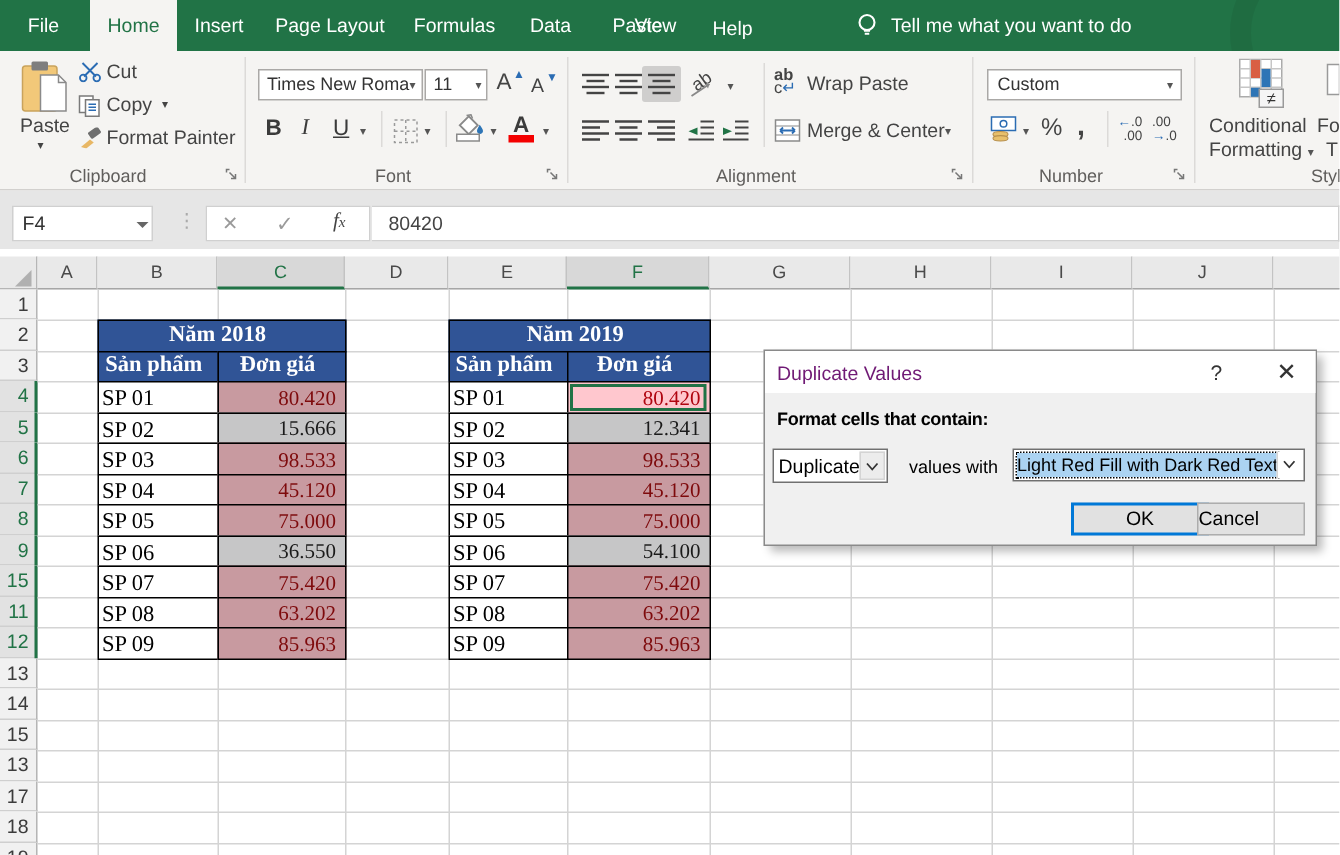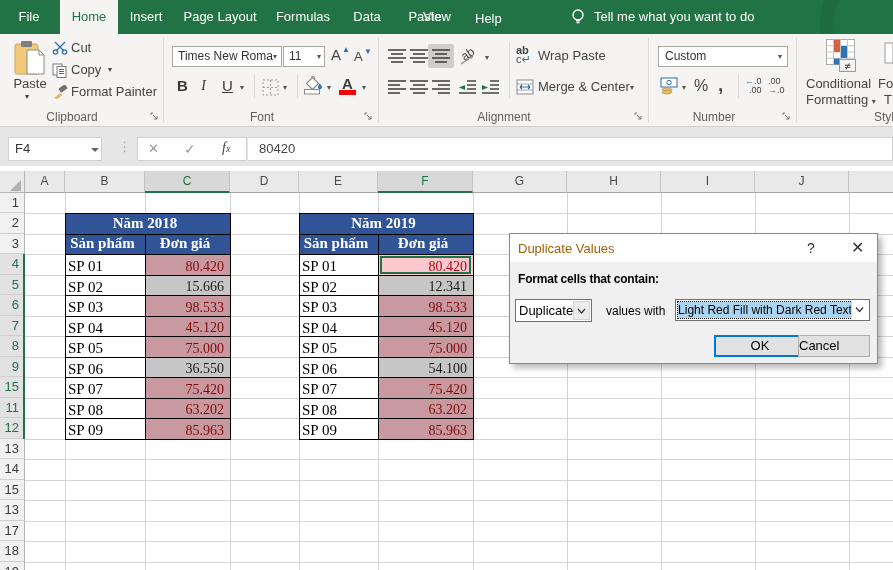--- a/index.html
+++ b/index.html
@@ -306,21 +306,21 @@
 <div class="ab serif" style="left:378px;top:357px;width:96px;height:21px;background:#c6c6c7;border:1.35px solid #000;color:#1a1a1a;font-size:14px;text-align:right;line-height:22px;padding-right:6px">54.100</div>
 <div class="ab serif" style="left:299px;top:377px;width:80px;height:22px;background:#fff;border:1.35px solid #000;color:#000;font-size:15px;text-align:left;line-height:23px;padding-left:2px">SP 07</div>
 <div class="ab serif" style="left:378px;top:377px;width:96px;height:22px;background:#c89aa0;border:1.35px solid #000;color:#7e0a0c;font-size:14px;text-align:right;line-height:23px;padding-right:6px">75.420</div>
 <div class="ab serif" style="left:299px;top:398px;width:80px;height:21px;background:#fff;border:1.35px solid #000;color:#000;font-size:15px;text-align:left;line-height:22px;padding-left:2px">SP 08</div>
 <div class="ab serif" style="left:378px;top:398px;width:96px;height:21px;background:#c89aa0;border:1.35px solid #000;color:#7e0a0c;font-size:14px;text-align:right;line-height:22px;padding-right:6px">63.202</div>
 <div class="ab serif" style="left:299px;top:418px;width:80px;height:22px;background:#fff;border:1.35px solid #000;color:#000;font-size:15px;text-align:left;line-height:23px;padding-left:2px">SP 09</div>
 <div class="ab serif" style="left:378px;top:418px;width:96px;height:22px;background:#c89aa0;border:1.35px solid #000;color:#7e0a0c;font-size:14px;text-align:right;line-height:23px;padding-right:6px">85.963</div>
 <div class="ab" style="left:380px;top:256px;width:91px;height:18px;border:2px solid #217346"></div>
 <div class="ab" style="left:509px;top:233px;width:369px;height:131px;background:#f0f0f0;border:1px solid #8a8a8a;box-shadow:4px 4px 6px rgba(0,0,0,0.28)">
 <div class="ab" style="left:0;top:0;width:367px;height:28px;background:#fff"></div>
-<div class="ab" style="left:8px;top:7px;font-size:13px;color:#a16207">Duplicate Values</div>
+<div class="ab" style="left:8px;top:7px;font-size:13px;color:#701a75">Duplicate Values</div>
 <div class="ab" style="left:297px;top:6px;font-size:14px;color:#333">?</div>
 <div class="ab" style="left:341px;top:4px;font-size:16px;color:#333">✕</div>
 <div class="ab" style="left:8px;top:38px;font-size:12px;font-weight:bold;letter-spacing:-0.2px;color:#000">Format cells that contain:</div>
 <div class="ab" style="left:5px;top:65px;width:77px;height:23px;background:#fff;border:1px solid #707070">
       <div class="ab" style="left:3px;top:3px;font-size:13px;color:#000">Duplicate</div>
       <div class="ab" style="right:1px;top:1px;width:17px;height:19px;background:#ececec;border:1px solid #d4d4d4"><svg width="15" height="17" viewBox="0 0 15 17">
           <path d="M4 7l3.5 4L11 7" stroke="#333" stroke-width="1.2" fill="none"></path>
         </svg></div>
     </div>
 <div class="ab" style="left:96px;top:70px;font-size:12px;color:#000">values with</div>

